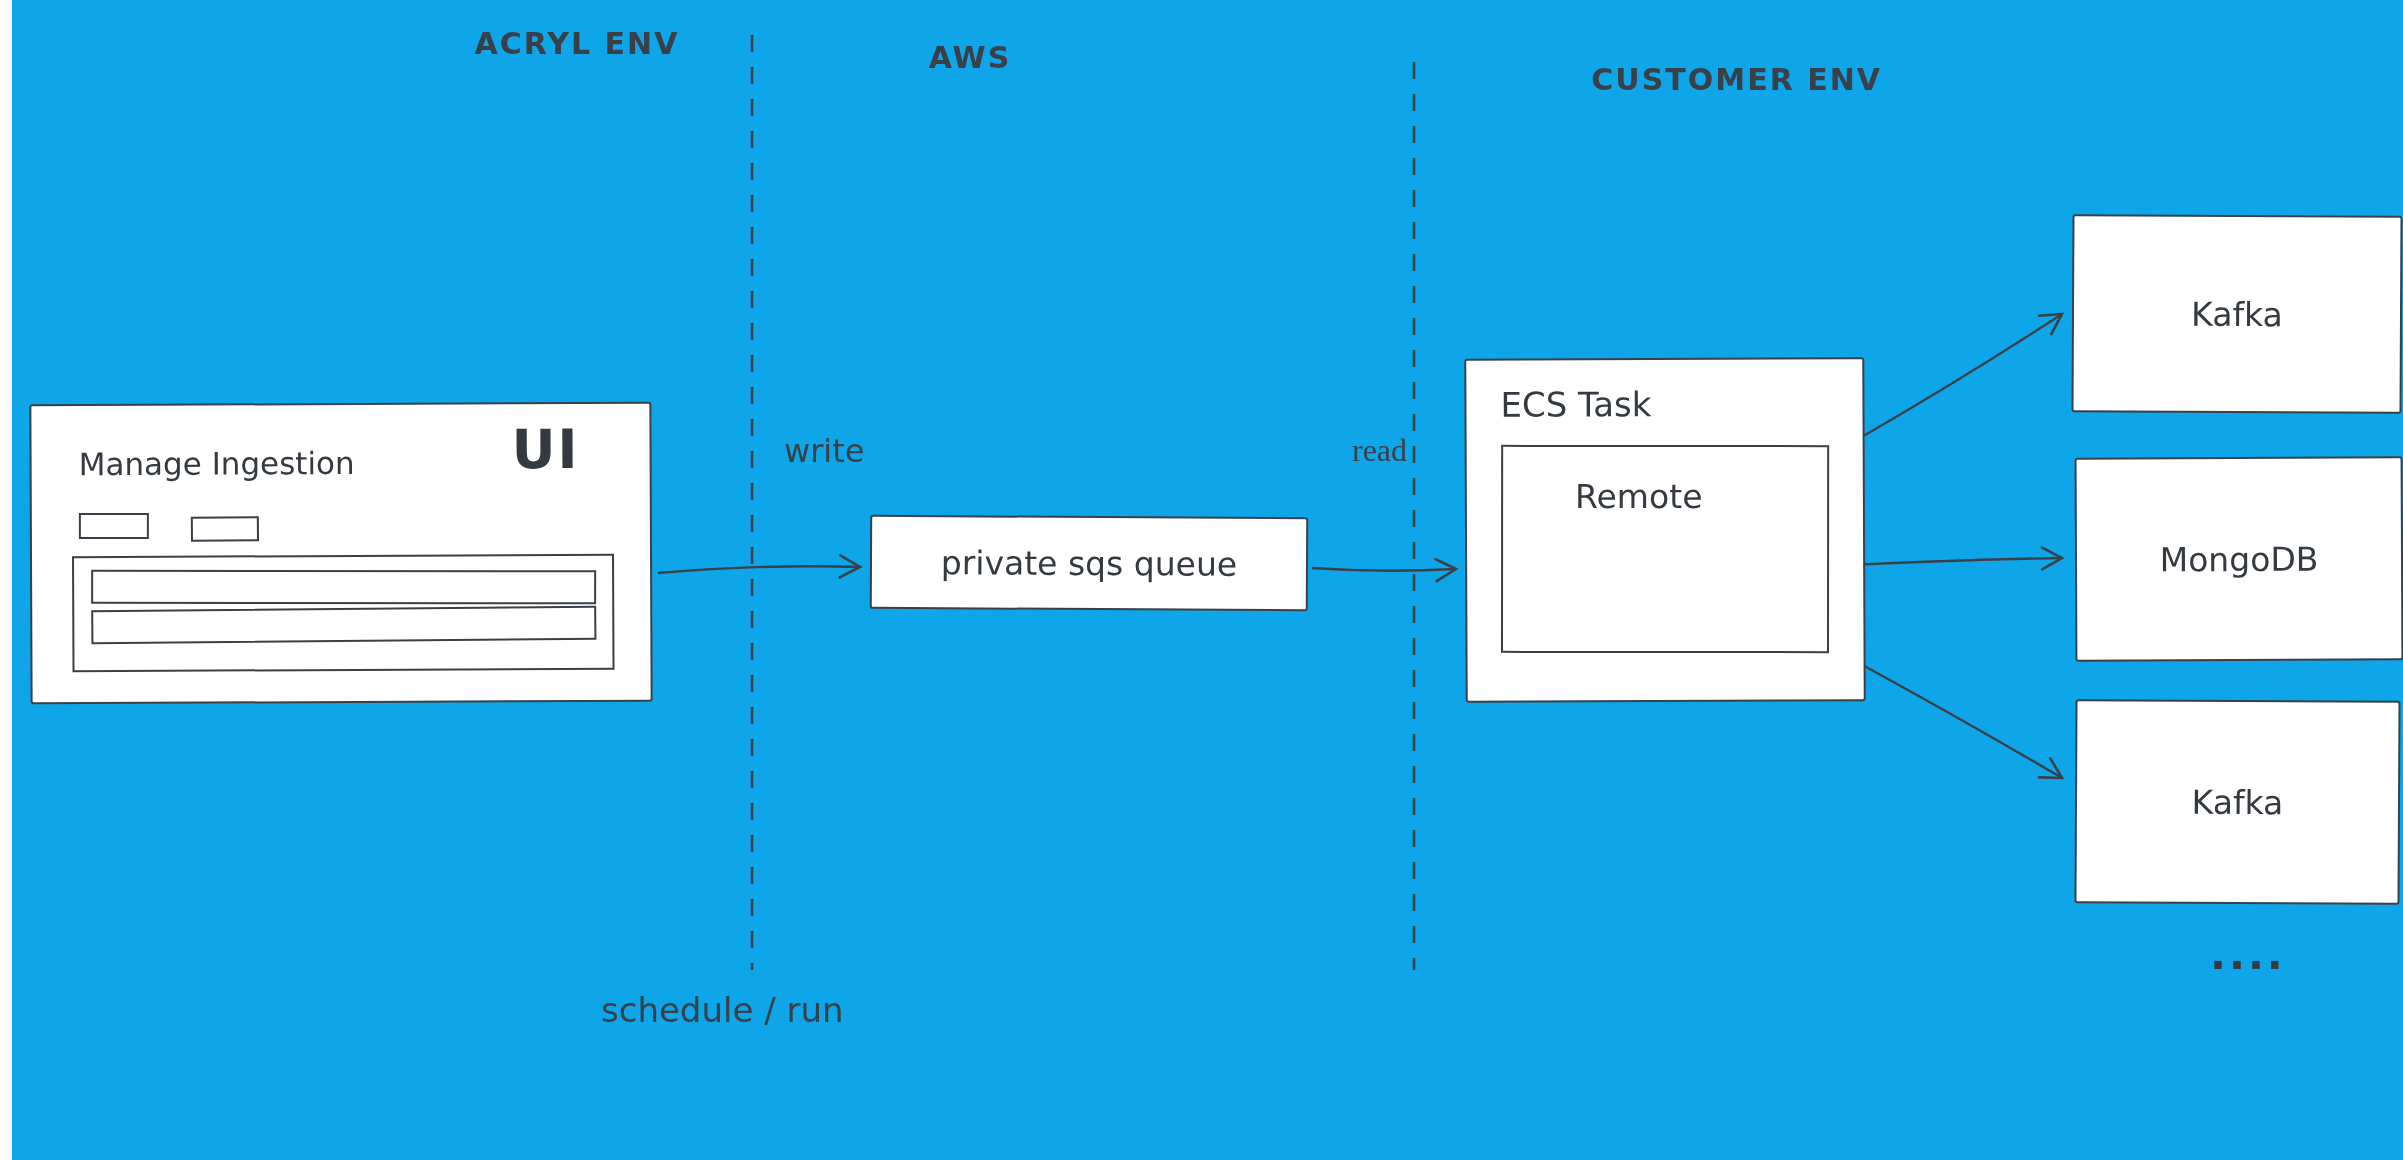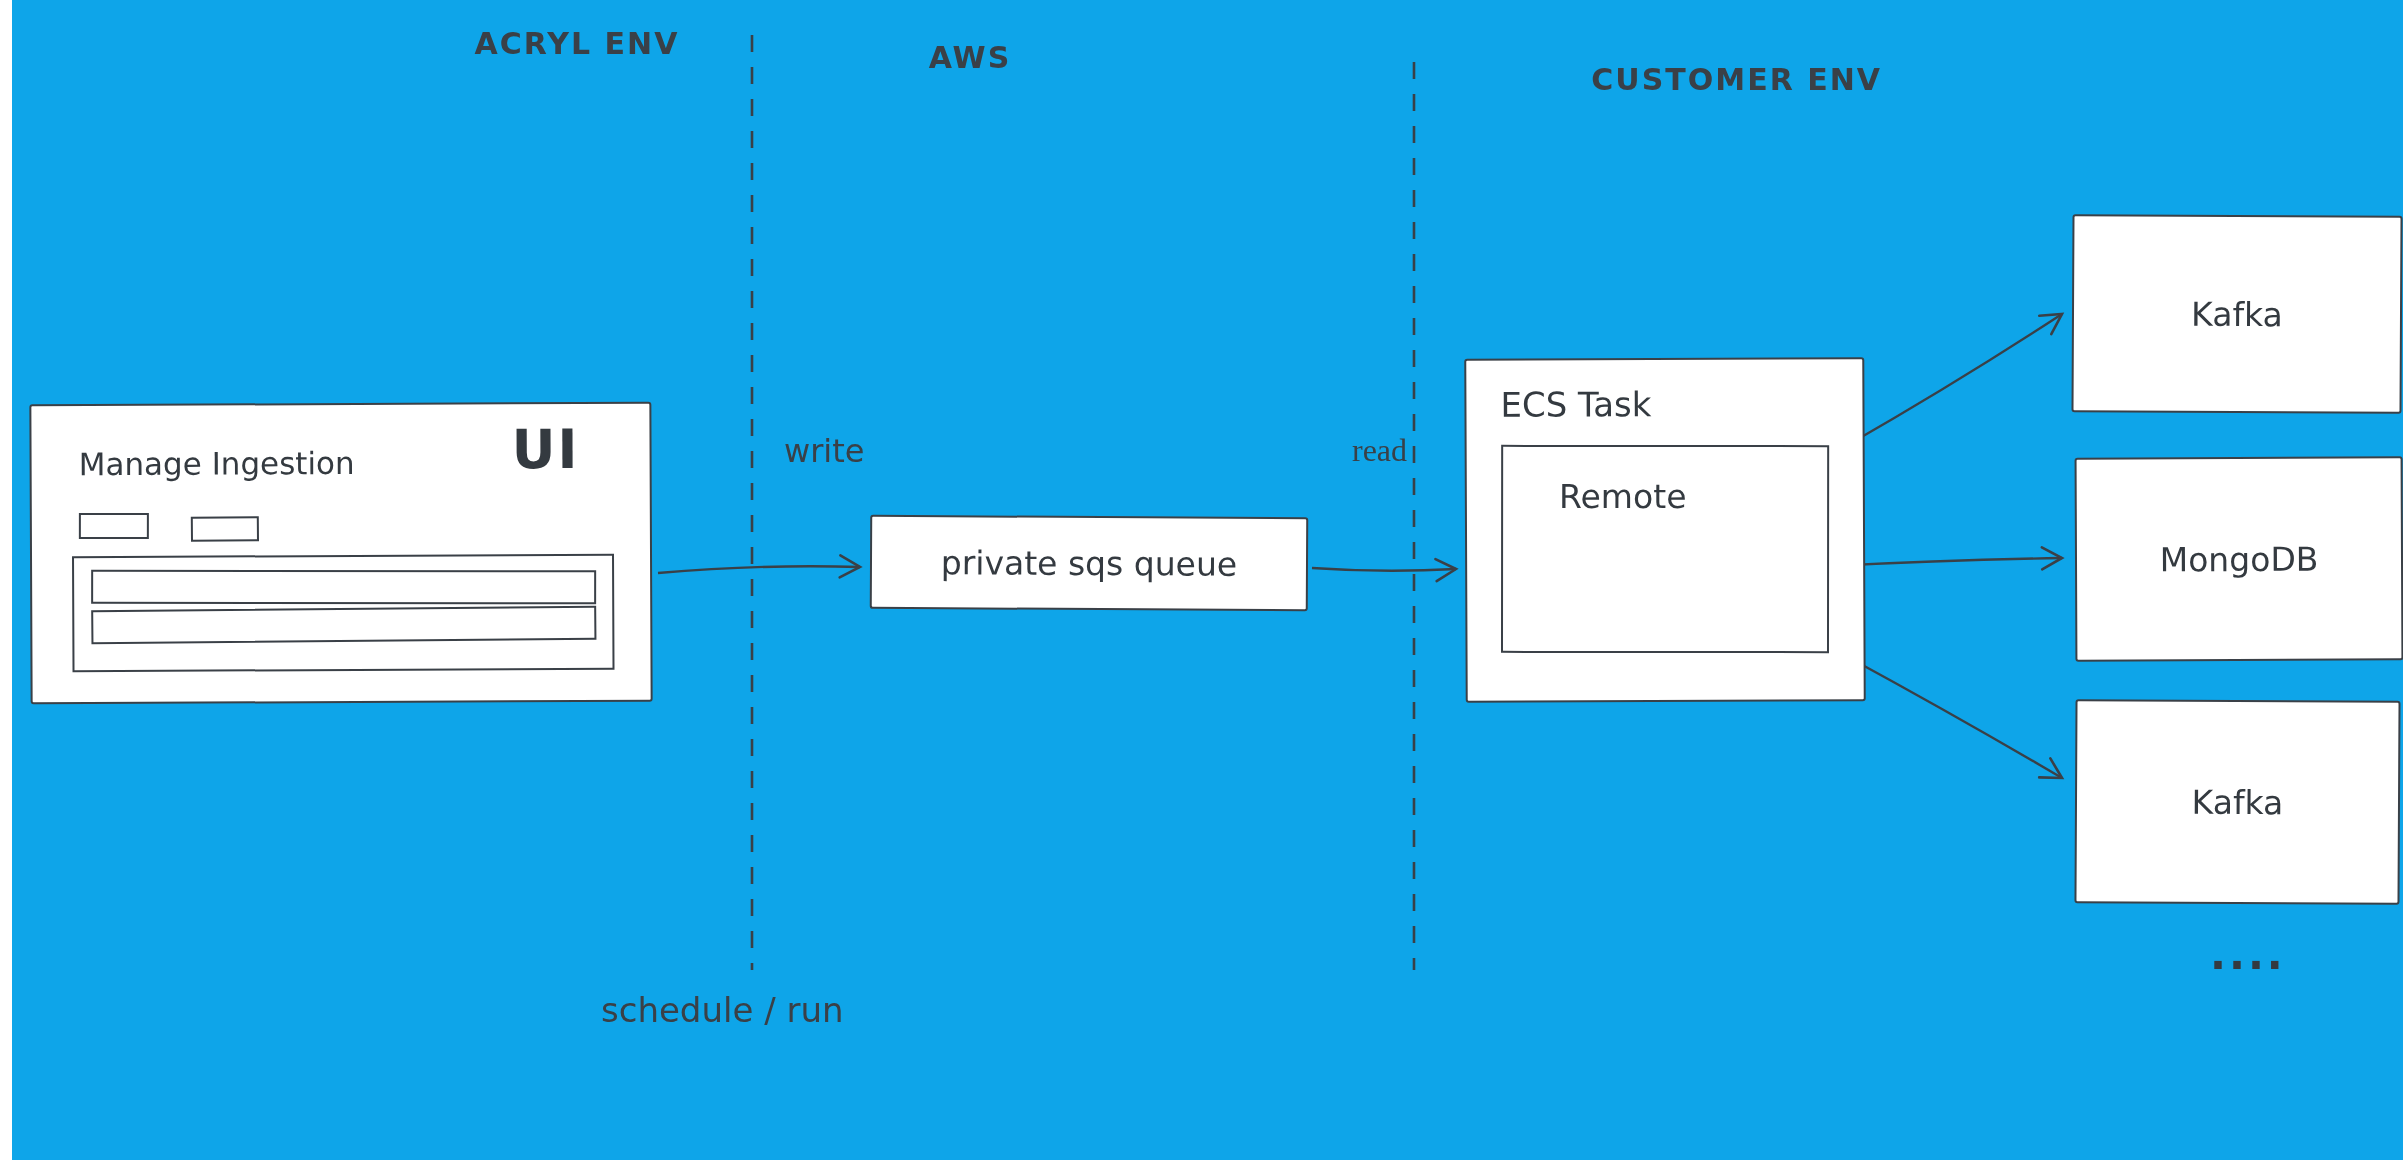--- a/index.html
+++ b/index.html
@@ -92,21 +92,21 @@
     left: 34px; top: 24px;
     font-size: 34px;
     white-space: nowrap;
   }
   .executor-box {
     position: absolute;
     left: 34px; top: 85px;
     width: 328px; height: 208px;
     border: 2.4px solid #3a4047;
     box-sizing: border-box;
-    padding: 24px 0 0 56px;
+    padding: 24px 0 0 72px;
   }
   .executor-line {
     font-size: 33px;
     line-height: 52px;
     white-space: nowrap;
   }
   .ellipsis-text {
     position: absolute;
     font-size: 42px;
     font-weight: 700;

